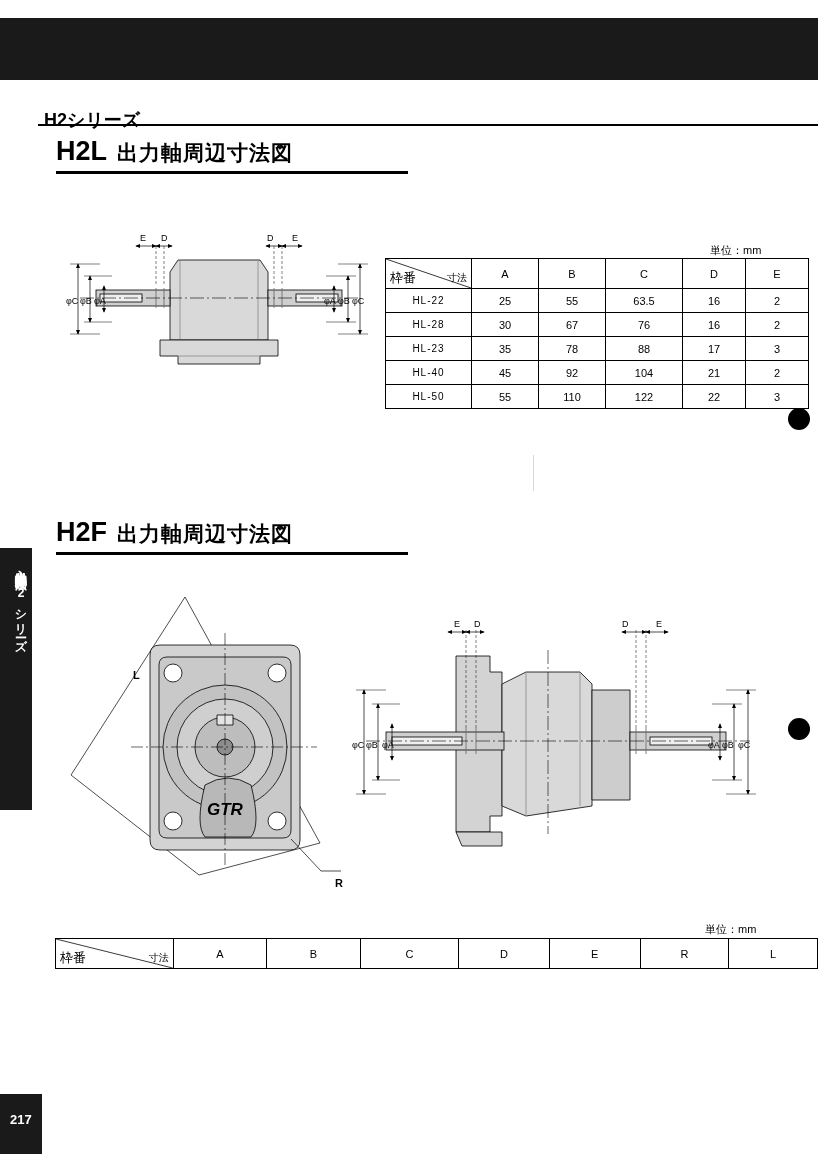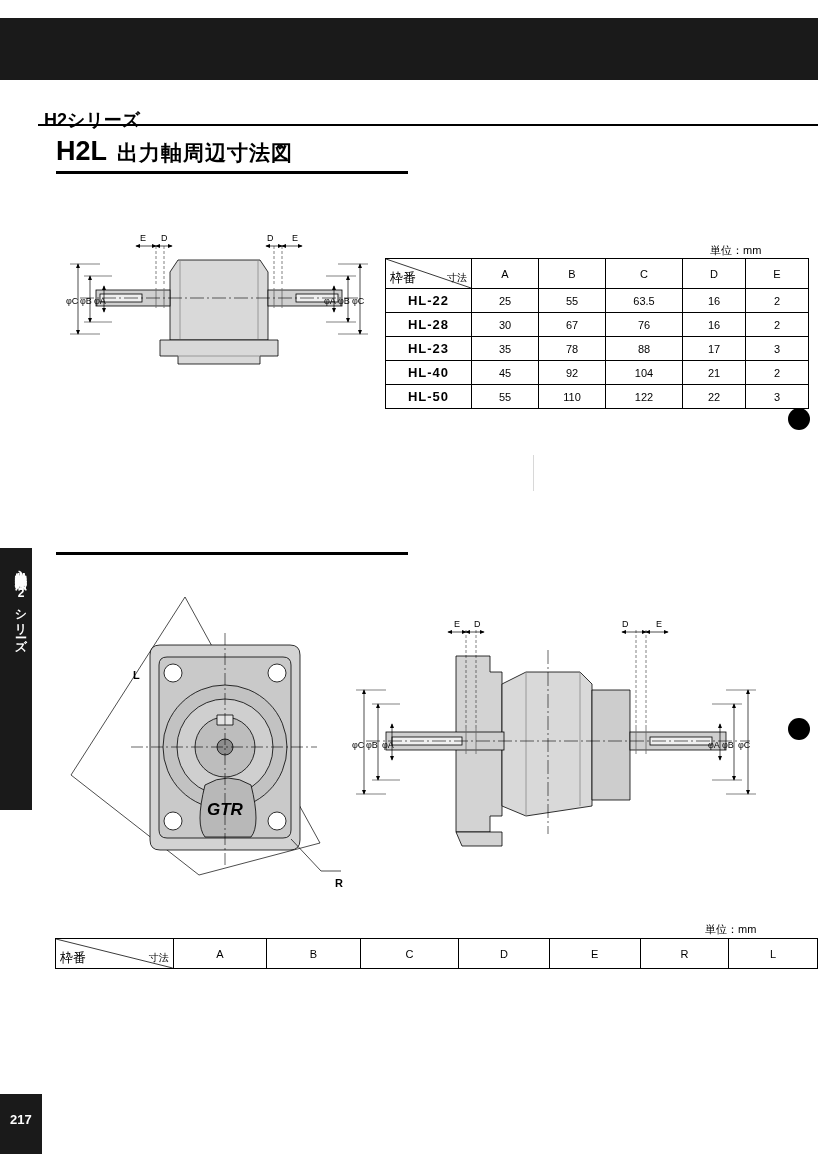--- a/index.html
+++ b/index.html
@@ -137,23 +137,22 @@
   }
   table.dim td, table.dim th {
     border: 1px solid #000;
     text-align: center;
     font-weight: normal;
     padding: 0;
   }
   table.dim tr { height: 24px; }
   table.dim tr.head-row { height: 30px; }
   table.dim td.rowlabel {
-    font-size: 13px;
+    font-size: 10px;
     letter-spacing: 1px;
-    font-weight: bold;
   }
   .corner {
     position: relative;
     padding: 0;
     overflow: hidden;
   }
   .corner .diag {
     position: absolute;
     left: 0; top: 0;
     width: 100%; height: 100%;
@@ -353,20 +352,23 @@
       <td>110</td>
       <td>122</td>
       <td>22</td>
       <td>3</td>
     </tr>
   </tbody>
     </table>
 
   <div class="faint-line"></div>
 
+  <div class="sec-head" id="h2f-head">
+    <span class="code">H2F</span><span class="ja">出力軸周辺寸法図</span>
+  </div>
   <div class="sec-rule" id="h2f-rule"></div>
 
   <svg class="drawing" id="drawing-h2f-flange" width="290" height="330" viewBox="0 0 290 330">
     <g stroke="#000" fill="none" stroke-width="0.8">
 
       <path d="M16,200 L130,22" stroke="#000" stroke-width="0.7"></path>
       <path d="M16,200 L144,300" stroke="#000" stroke-width="0.7"></path>
       <path d="M130,22 L265,268" stroke="#000" stroke-width="0.7"></path>
       <path d="M144,300 L265,268" stroke="#000" stroke-width="0.7"></path>
 

